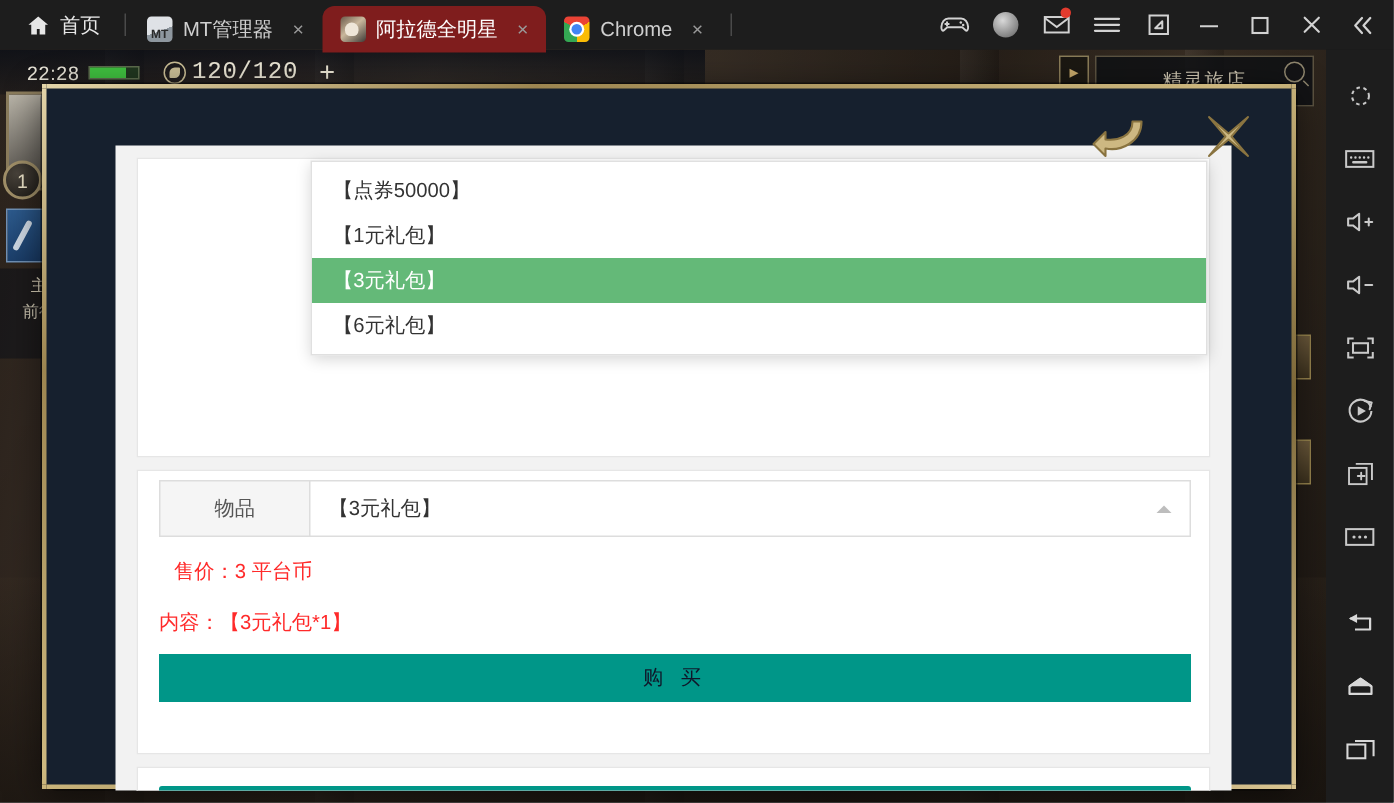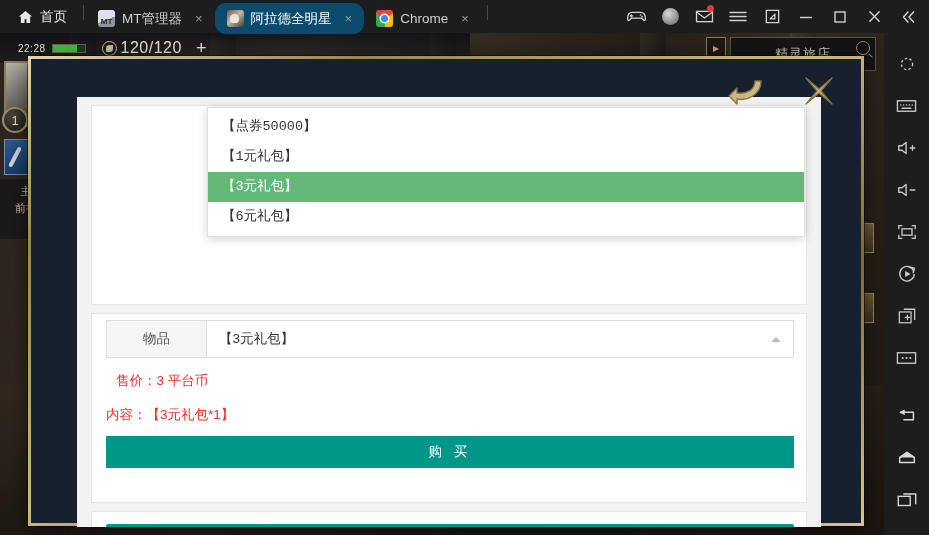--- a/index.html
+++ b/index.html
@@ -10,35 +10,35 @@
     background: #1b1b1b;
   }
   #root { position: relative; width: 929px; height: 535px; overflow: hidden; }
 
   
   .titlebar {
     position: absolute; left: 0; top: 0; width: 929px; height: 33px;
     background: #1d1d1d; display: flex; align-items: flex-end;
     z-index: 60;
   }
-  .tb-left { display: flex; align-items: center; height: 33px; }
+  .tb-left { display: flex; align-items: flex-end; height: 33px; }
   .home-tab {
     display: flex; align-items: center; gap: 7px;
     height: 33px; padding: 0 14px 0 18px; color: #e8e8e8; font-size: 13.5px;
   }
   .home-icon svg { display:block; }
   .tab-sep {
     width: 1px; height: 15px; background: #4a4a4a; margin: 0 2px 9px 2px;
   }
   .tab {
     display: flex; align-items: center; gap: 7px;
     height: 31px; padding: 0 6px 0 12px; color: #cfcfcf; font-size: 13.5px;
     border-radius: 8px 8px 0 0; position: relative; top: 2px;
   }
-  .tab.active { background: #0c4a6e; color: #ffffff; border-radius: 11px; }
+  .tab.active { background: #7f1d1d; color: #ffffff; }
   .tab .favicon {
     width: 17px; height: 17px; border-radius: 3px; flex: none;
     display: block; overflow: hidden;
   }
   .fav-mt { background: linear-gradient(160deg,#dfe2e6 0 55%, #8e979f 55% 100%); position: relative; }
   .fav-mt::after {
     content: "MT"; position: absolute; left: 0; right: 0; bottom: 0px;
     font-size: 8px; font-weight: bold; color: #2a2a2a; text-align: center; line-height: 10px;
   }
   .fav-game { background: linear-gradient(140deg,#6b5a4a,#c9b79c 45%,#3e3a36); position: relative; }
@@ -90,26 +90,26 @@
     position:absolute; left:0; right:0; bottom:0; height: 150px;
     background: linear-gradient(180deg, rgba(60,48,36,.2), rgba(25,20,15,.75));
   }
   
   .hud-top {
     position: absolute; left: 0; top: 0; width: 470px; height: 30px;
     display: flex; align-items: center; gap: 6px; padding-left: 18px;
     background: linear-gradient(180deg, rgba(10,14,22,.82), rgba(10,14,22,.35));
     color: #d8d3c4; font-size: 11.5px;
   }
-  .hud-clock { color:#e6e2d6; letter-spacing:.5px; font-size: 10px; }
+  .hud-clock { color:#e6e2d6; letter-spacing:.5px; font-size: 13px; }
   .hud-bar {
     width: 34px; height: 9px; background: #20361f; border: 1px solid #5c6b4d;
   }
   .hud-bar i { display:block; height:100%; width: 76%; background:#3fbf3f; }
-  .hud-stam { display:flex; align-items:center; gap: 4px; margin-left: 10px; }
+  .hud-stam { display:flex; align-items:center; gap: 4px; margin-left: 10px; font-family: Liberation Mono, monospace; }
   .stam-icon {
     width: 15px; height: 15px; border-radius: 50%;
     border: 1.5px solid #c9bd95; position: relative;
   }
   .stam-icon::after {
     content:""; position:absolute; left:3px; top:3px; width:7px; height:7px;
     border-radius:50% 10% 50% 10%; background:#c9bd95;
   }
   .hud-num { color:#e9e4d3; font-size: 16px; letter-spacing: .5px; }
   .hud-plus { color:#e9e4d3; font-size: 18px; margin-left: 8px; }
@@ -229,35 +229,35 @@
     display:flex; align-items:center; padding: 0 12px; color:#333; font-size:13.5px;
     position: relative;
   }
   .caret-up {
     position:absolute; right: 12px; top: 16px;
     width:0; height:0; border-left:5px solid transparent; border-right:5px solid transparent;
     border-bottom:5px solid #bdbdbd;
   }
   .red-line { color:#ff2a2a; font-size:13.5px; }
   .buy-btn {
-    width: 688px; height: 32px; background:#009688; color:#ffffff;
+    width: 688px; height: 32px; background:#009688; color:#0f172a;
     display:flex; align-items:center; justify-content:center; font-size:13.5px;
     letter-spacing: 4px;
   }
   .buy-btn2 {
     position:absolute; left: 14px; top: 12px; width: 688px; height: 26px;
     background:#009688; border-radius:2px;
   }
 
   
   .dropdown {
     position: absolute; left: 0px; top: -214px; width: 598px;
     background: #ffffff; border: 1px solid #e0e0e0;
     box-shadow: 0 2px 10px rgba(0,0,0,.18);
-    z-index: 40; padding: 4px 0; font-family: Liberation Mono, monospace;
+    z-index: 40; padding: 4px 0;
   }
   .dd-item {
     height: 30px; line-height: 30px; padding: 0 14px;
     font-size: 13.5px; color: #333;
   }
   .dd-item.selected { background: #64b978; color: #fff; }
 
   
   .toolbar {
     position: absolute; right: 0; top: 33px; width: 45px; height: 502px;

